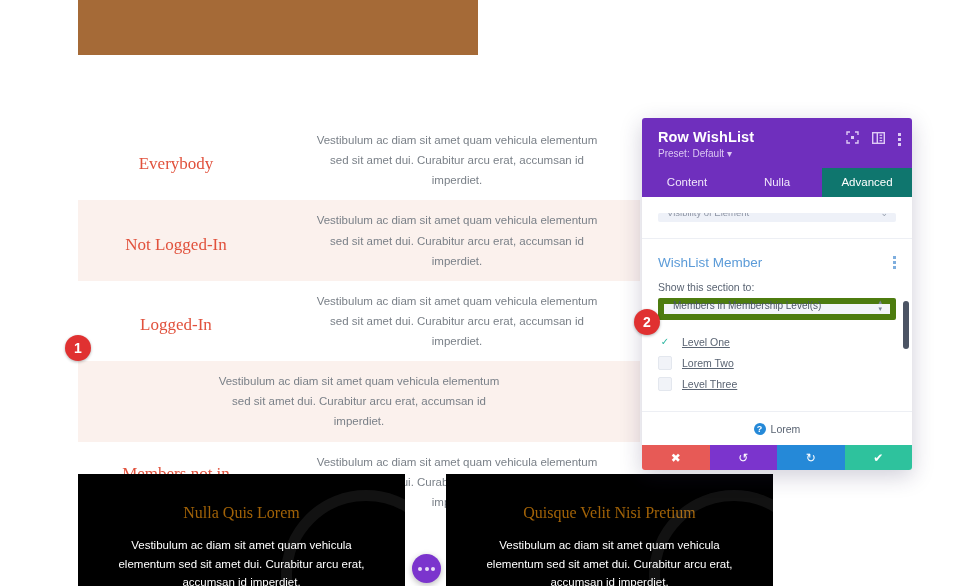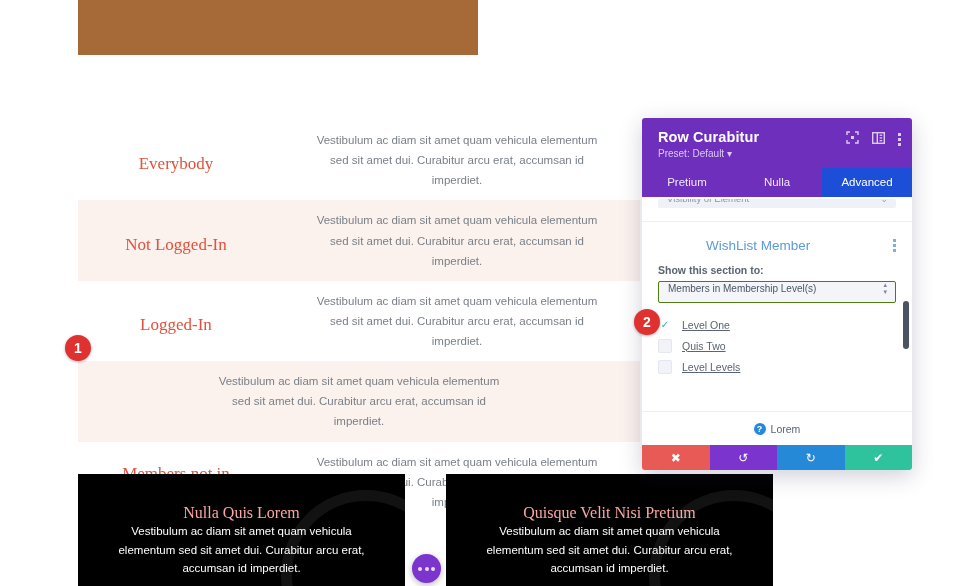--- a/index.html
+++ b/index.html
@@ -61,21 +61,22 @@
   .dark-card {
     position: absolute; top: 474px; width: 327px; height: 112px;
     background: #000000; overflow: hidden;
     padding: 30px 24px 0 24px;
   }
   #card-left  { left: 78px; }
   #card-right { left: 446px; }
   .dc-title {
     text-align: center;
     font-family: "Liberation Serif", serif;
-    font-size: 16px; color: #fca5a5;
+    font-size: 16px; color: #a16207;
+    margin-bottom: 14px;
   }
   .dc-body {
     text-align: center;
     font-size: 11.5px; line-height: 1.62; color: #ffffff;
   }
   .dc-swoosh {
     position: absolute; right: -46px; bottom: -74px;
     width: 170px; height: 170px; border-radius: 50%;
     border: 11px solid rgba(255,255,255,.07);
   }
@@ -115,57 +116,56 @@
   .hic { opacity: .92; cursor: pointer; }
   .dots-v { display: flex; flex-direction: column; gap: 2px; align-items: center; }
   .dots-v i { width: 3px; height: 3px; background: #e7d8fa; display: block; }
 
   .m-tabs { display: flex; background: #6f2fbd; }
   .m-tab {
     flex: 1 1 33.33%; text-align: center;
     padding: 8px 0 9px; font-size: 11.5px; color: #f0e6fb;
     cursor: pointer;
   }
-  .m-tab.active { background: #1d4ed8; color: #ffffff; }
+  .m-tab.active { background: #0f766e; color: #ffffff; }
 
   .m-body {
     flex: 1 1 auto; background: #ffffff;
     position: relative; overflow: hidden;
     padding: 0 0 0 0;
   }
   
   .clipped-field {
-    margin: 2px 16px; height: 9px;
+    margin: 16px 16px; height: 9px;
     background: #eef1f8; border-radius: 2px;
     position: relative; overflow: hidden;
   }
   .clipped-field .cf-txt {
     position: absolute; left: 9px; top: -6px;
     font-size: 9.5px; color: #8f96a5; white-space: nowrap;
   }
   .clipped-field .cf-arrow {
     position: absolute; right: 8px; top: -5px; font-size: 9px; color: #9aa2b1;
   }
   .m-divider { height: 1px; background: #edeff4; margin: 13px 0 0 0; }
 
   .sec-head {
     display: flex; align-items: center; justify-content: space-between;
-    padding: 16px 16px 0 28px;
-    margin-left: 36px;
+    padding: 16px 16px 0 16px;
   }
   .sec-title { color: #5b9bd8; font-size: 13.5px; }
   .dots-v.sm i { background: #7eaede; }
 
   .field-label {
     padding: 11px 16px 5px 16px;
-    font-size: 10.5px; color: #5a6473; font-weight: bold;
+    font-size: 10.5px; color: #5a6473; font-weight: normal;
   }
   .select-box {
     margin: 0 16px; height: 22px;
-    background: #f3f5f9; border: 1px solid #4d7c0f; border-radius: 2px;
+    background: #f3f5f9; border: 6px solid #4d7c0f; border-radius: 2px;
     display: flex; align-items: center; justify-content: space-between;
     padding: 0 8px 8px 9px;
     font-size: 10px; color: #4c5666;
     cursor: pointer;
   }
   .sel-arrows { display: flex; flex-direction: column; gap: 1px; color: #7c869a; font-size: 7px; line-height: 6px; }
 
   .chk-list { padding: 11px 16px 0 16px; }
   .chk-row { display: flex; align-items: center; height: 21px; cursor: pointer; }
   .chk-box {
@@ -248,21 +248,21 @@
 
   <div class="fab">
     <i></i>
       <i></i>
       <i></i>
   </div>
 
   <div class="modal">
 
     <div class="m-header">
-      <div class="m-title">Row Curabitur</div>
+      <div class="m-title">Row WishList</div>
       <div class="m-preset">
         <span>Preset: Default</span>
         <span>▾</span>
       </div>
       <div class="m-hicons">
         <span class="hic">
           <svg width="13" height="13" viewBox="0 0 13 13">
             <path d="M1 4V1h3M12 4V1H9M1 9v3h3M12 9v3H9" fill="none" stroke="#e7d8fa" stroke-width="1.4"></path>
             <rect x="5" y="5" width="3" height="3" fill="#e7d8fa"></rect>
           </svg>
@@ -278,21 +278,21 @@
         </span>
         <span class="hic dots-v">
           <i></i>
             <i></i>
             <i></i>
         </span>
       </div>
     </div>
 
     <div class="m-tabs">
-      <div class="m-tab">Pretium</div>
+      <div class="m-tab">Content</div>
       <div class="m-tab">Nulla</div>
       <div class="m-tab active">Advanced</div>
     </div>
 
     <div class="m-body">
 
       <div class="clipped-field">
         <span class="cf-txt">Visibility of Element</span>
         <span class="cf-arrow">⌄</span>
       </div>
@@ -317,25 +317,25 @@
         </span>
       </div>
 
       <div class="chk-list">
         <div class="chk-row">
           <span class="chk-box checked">✓</span>
           <span class="chk-label">Level One</span>
         </div>
         <div class="chk-row">
           <span class="chk-box"></span>
-          <span class="chk-label">Quis Two</span>
+          <span class="chk-label">Lorem Two</span>
         </div>
         <div class="chk-row">
           <span class="chk-box"></span>
-          <span class="chk-label">Level Levels</span>
+          <span class="chk-label">Level Three</span>
         </div>
       </div>
 
       <div class="m-scrollbar"></div>
     </div>
 
     <div class="m-help-wrap">
       <div class="m-help">
         <span class="help-icon">?</span>
         <span>Lorem</span>

